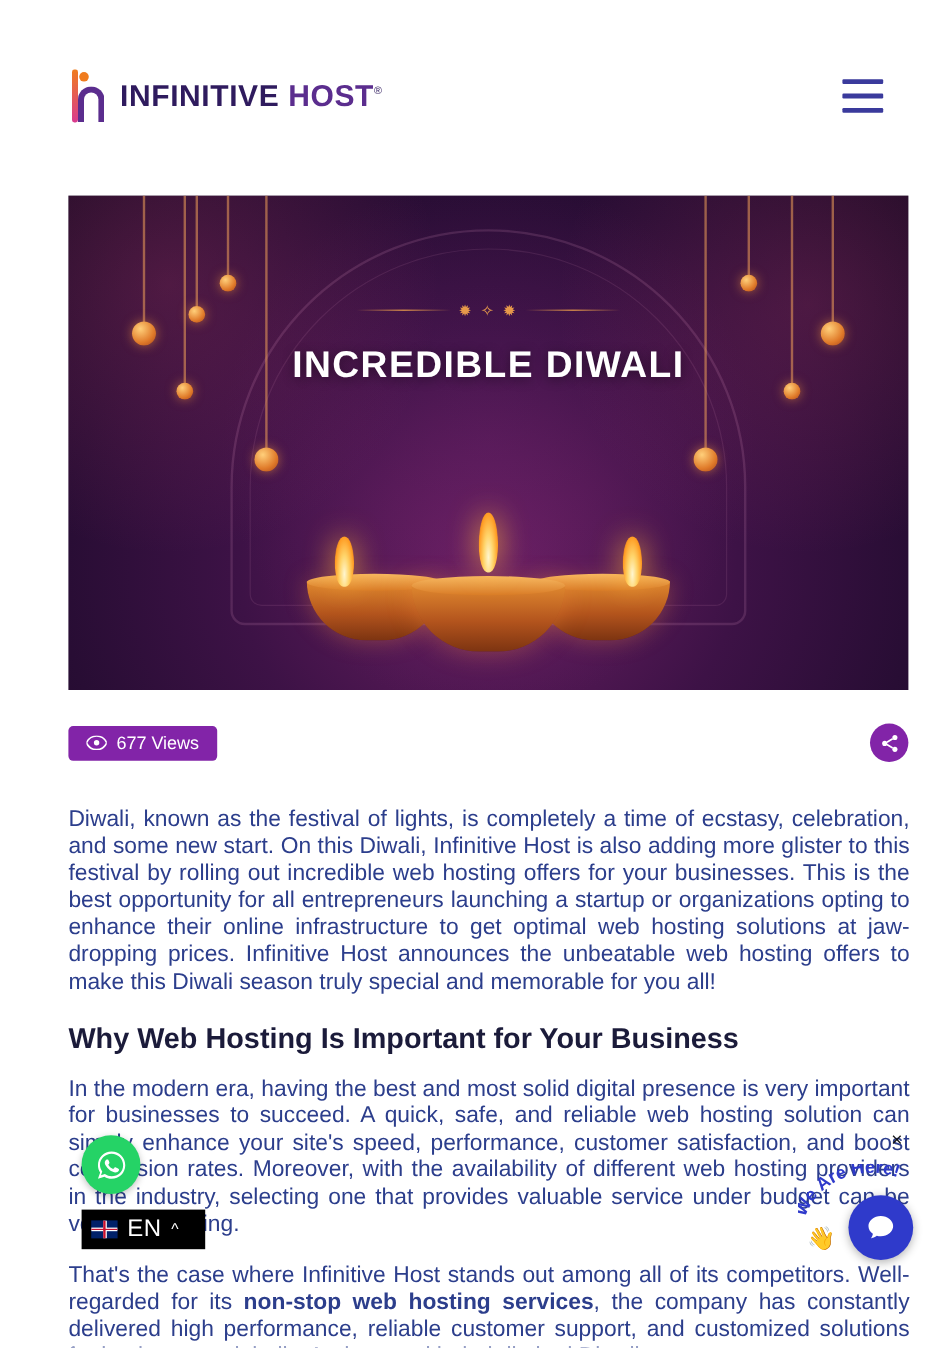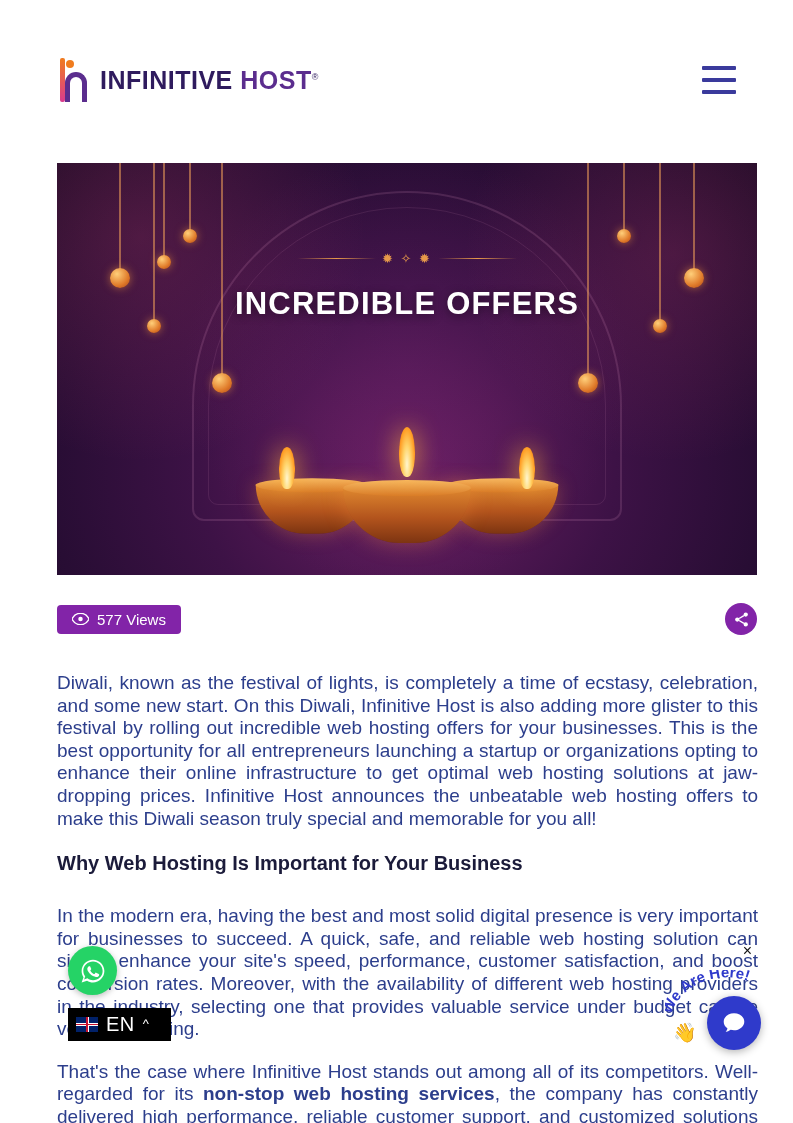--- a/index.html
+++ b/index.html
@@ -270,24 +270,24 @@
   }
   .article p {
     color: #2c3e8c;
     font-size: 19px;
     line-height: 22.6px;
     text-align: justify;
     margin-bottom: 20px;
   }
   .article h2 {
     color: #1b1b3a;
-    font-size: 20px;
+    font-size: 24px;
     line-height: 1.35;
     font-weight: bold;
-    margin: 10px 0 28px 0;
+    margin: 10px 0 14px 0;
   }
   .article a {
     color: #2c3e8c;
     font-weight: bold;
     text-decoration: none;
   }
 
   
   .whatsapp-btn {
     position: absolute;
@@ -464,42 +464,42 @@
       </div>
     <div class="hang" style="right:168px; height:215px;">
         <span class="bulb"></span>
       </div>
 
     <div class="hero-divider">
       <span class="line"></span>✹&nbsp;✧&nbsp;✹<span class="line"></span>
     </div>
 
     <div class="hero-title">
-      <div>INCREDIBLE OFFERS</div>
+      <div>INCREDIBLE DIWALI</div>
     </div>
 
     <div class="diyas">
       <div class="diya left"></div>
       <div class="diya right"></div>
       <div class="diya center"></div>
       <div class="flame f1"></div>
       <div class="flame f2"></div>
       <div class="flame f3"></div>
     </div>
   </div>
 
   <div class="meta-row">
     <div class="views-badge">
       <span class="eye-icon">
         <svg width="17" height="12" viewBox="0 0 24 16" aria-hidden="true">
           <path d="M12 0C6 0 1.7 4.5 0 8c1.7 3.5 6 8 12 8s10.3-4.5 12-8c-1.7-3.5-6-8-12-8z" fill="none" stroke="#ffffff" stroke-width="2"></path>
           <circle cx="12" cy="8" r="3.2" fill="#ffffff"></circle>
         </svg>
       </span>
-      <span>577 Views</span>
+      <span>677 Views</span>
     </div>
     <div class="share-btn">
       <svg width="17" height="17" viewBox="0 0 24 24" aria-hidden="true">
         <circle cx="18" cy="5" r="3" fill="#ffffff"></circle>
         <circle cx="6" cy="12" r="3" fill="#ffffff"></circle>
         <circle cx="18" cy="19" r="3" fill="#ffffff"></circle>
         <path d="M8.6 10.6l6.8-4M8.6 13.4l6.8 4" stroke="#ffffff" stroke-width="2" fill="none"></path>
       </svg>
     </div>
   </div>

